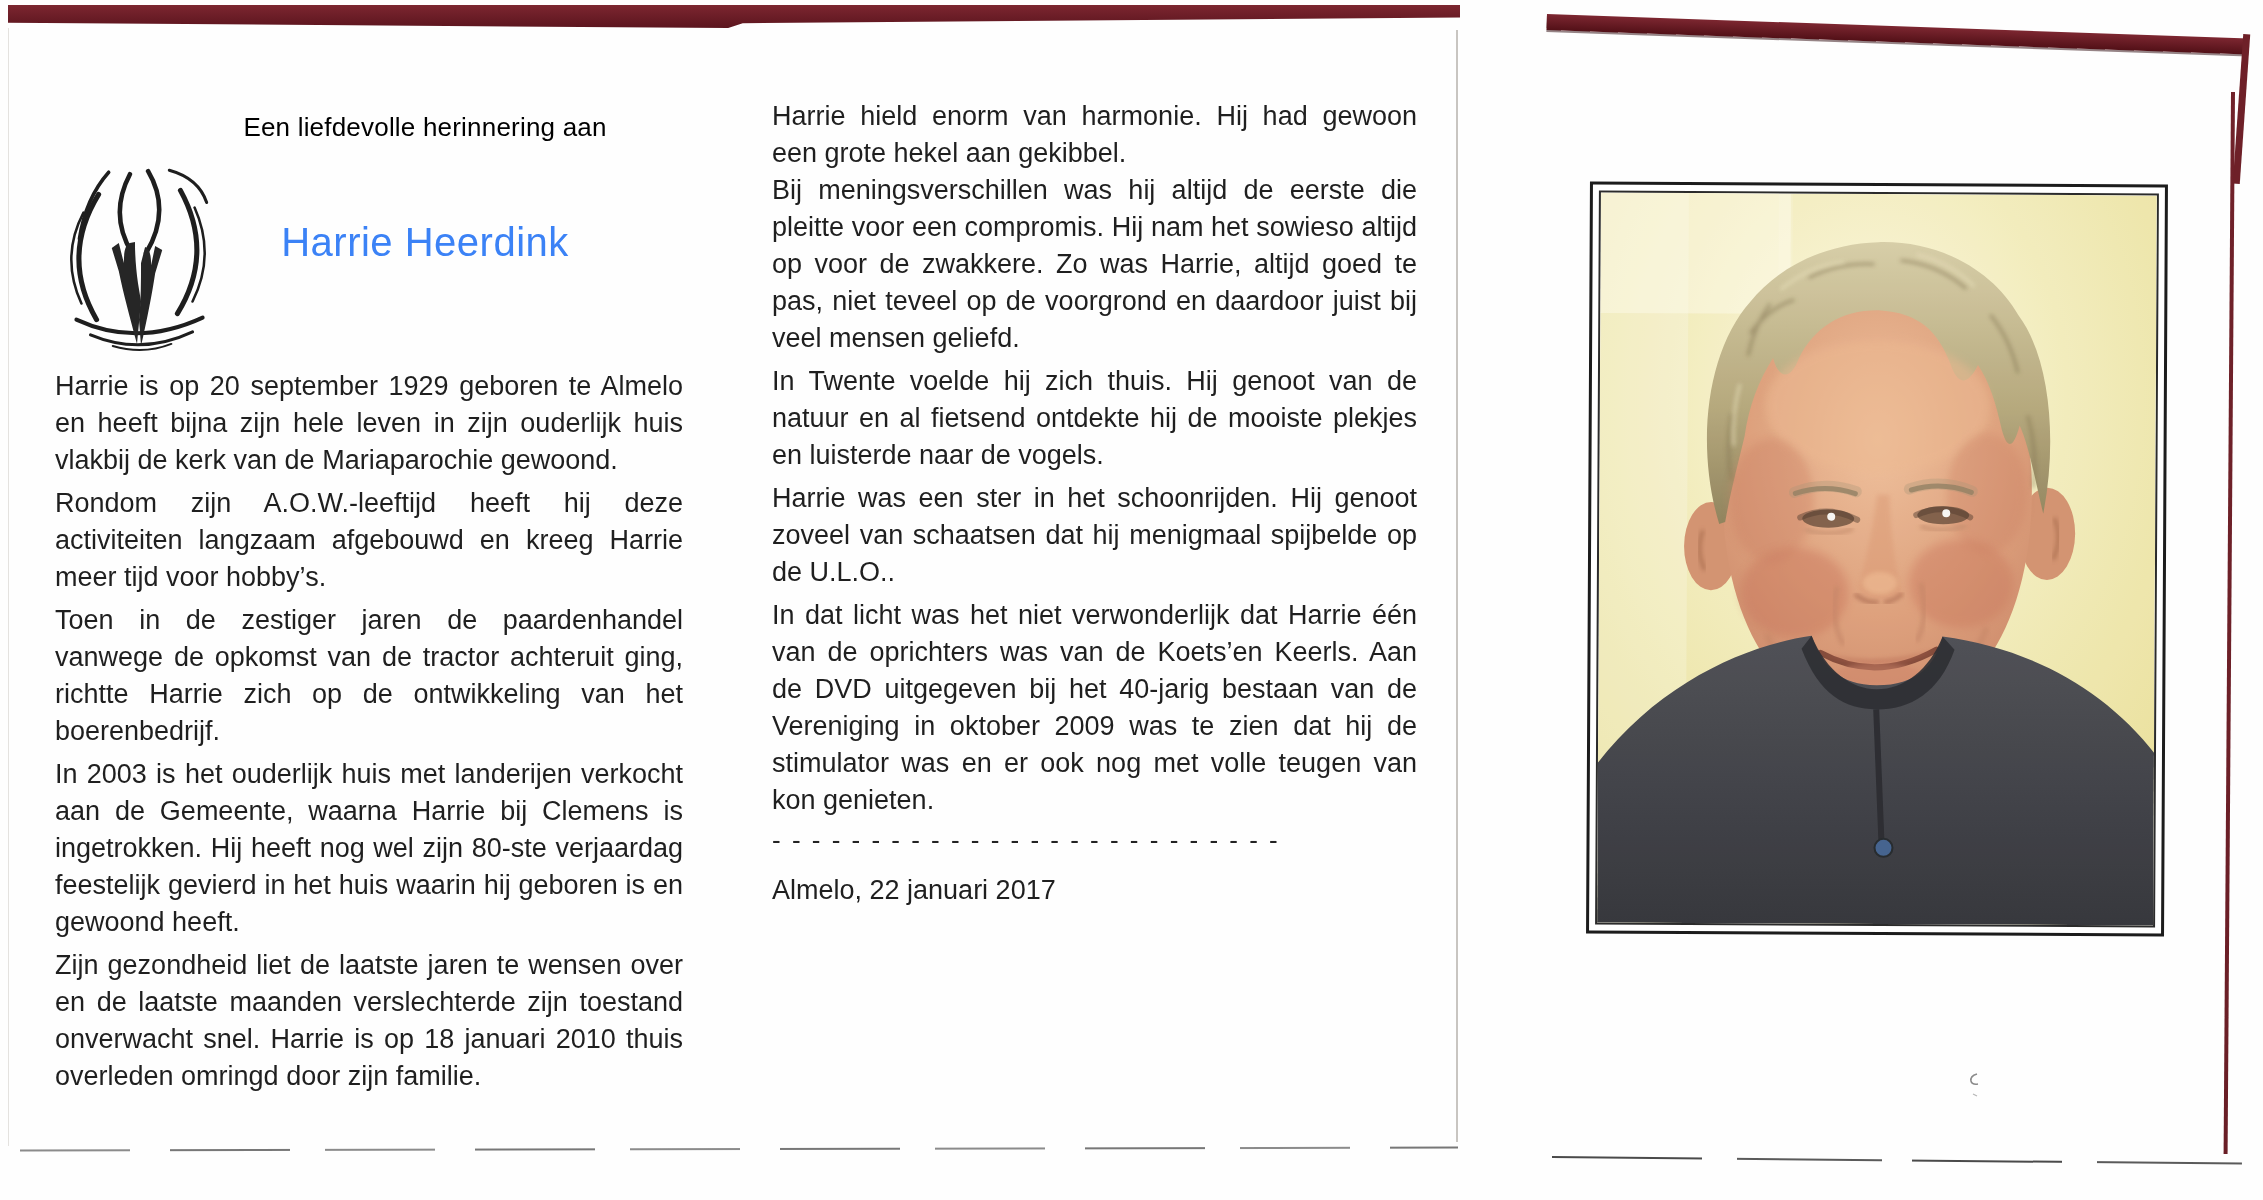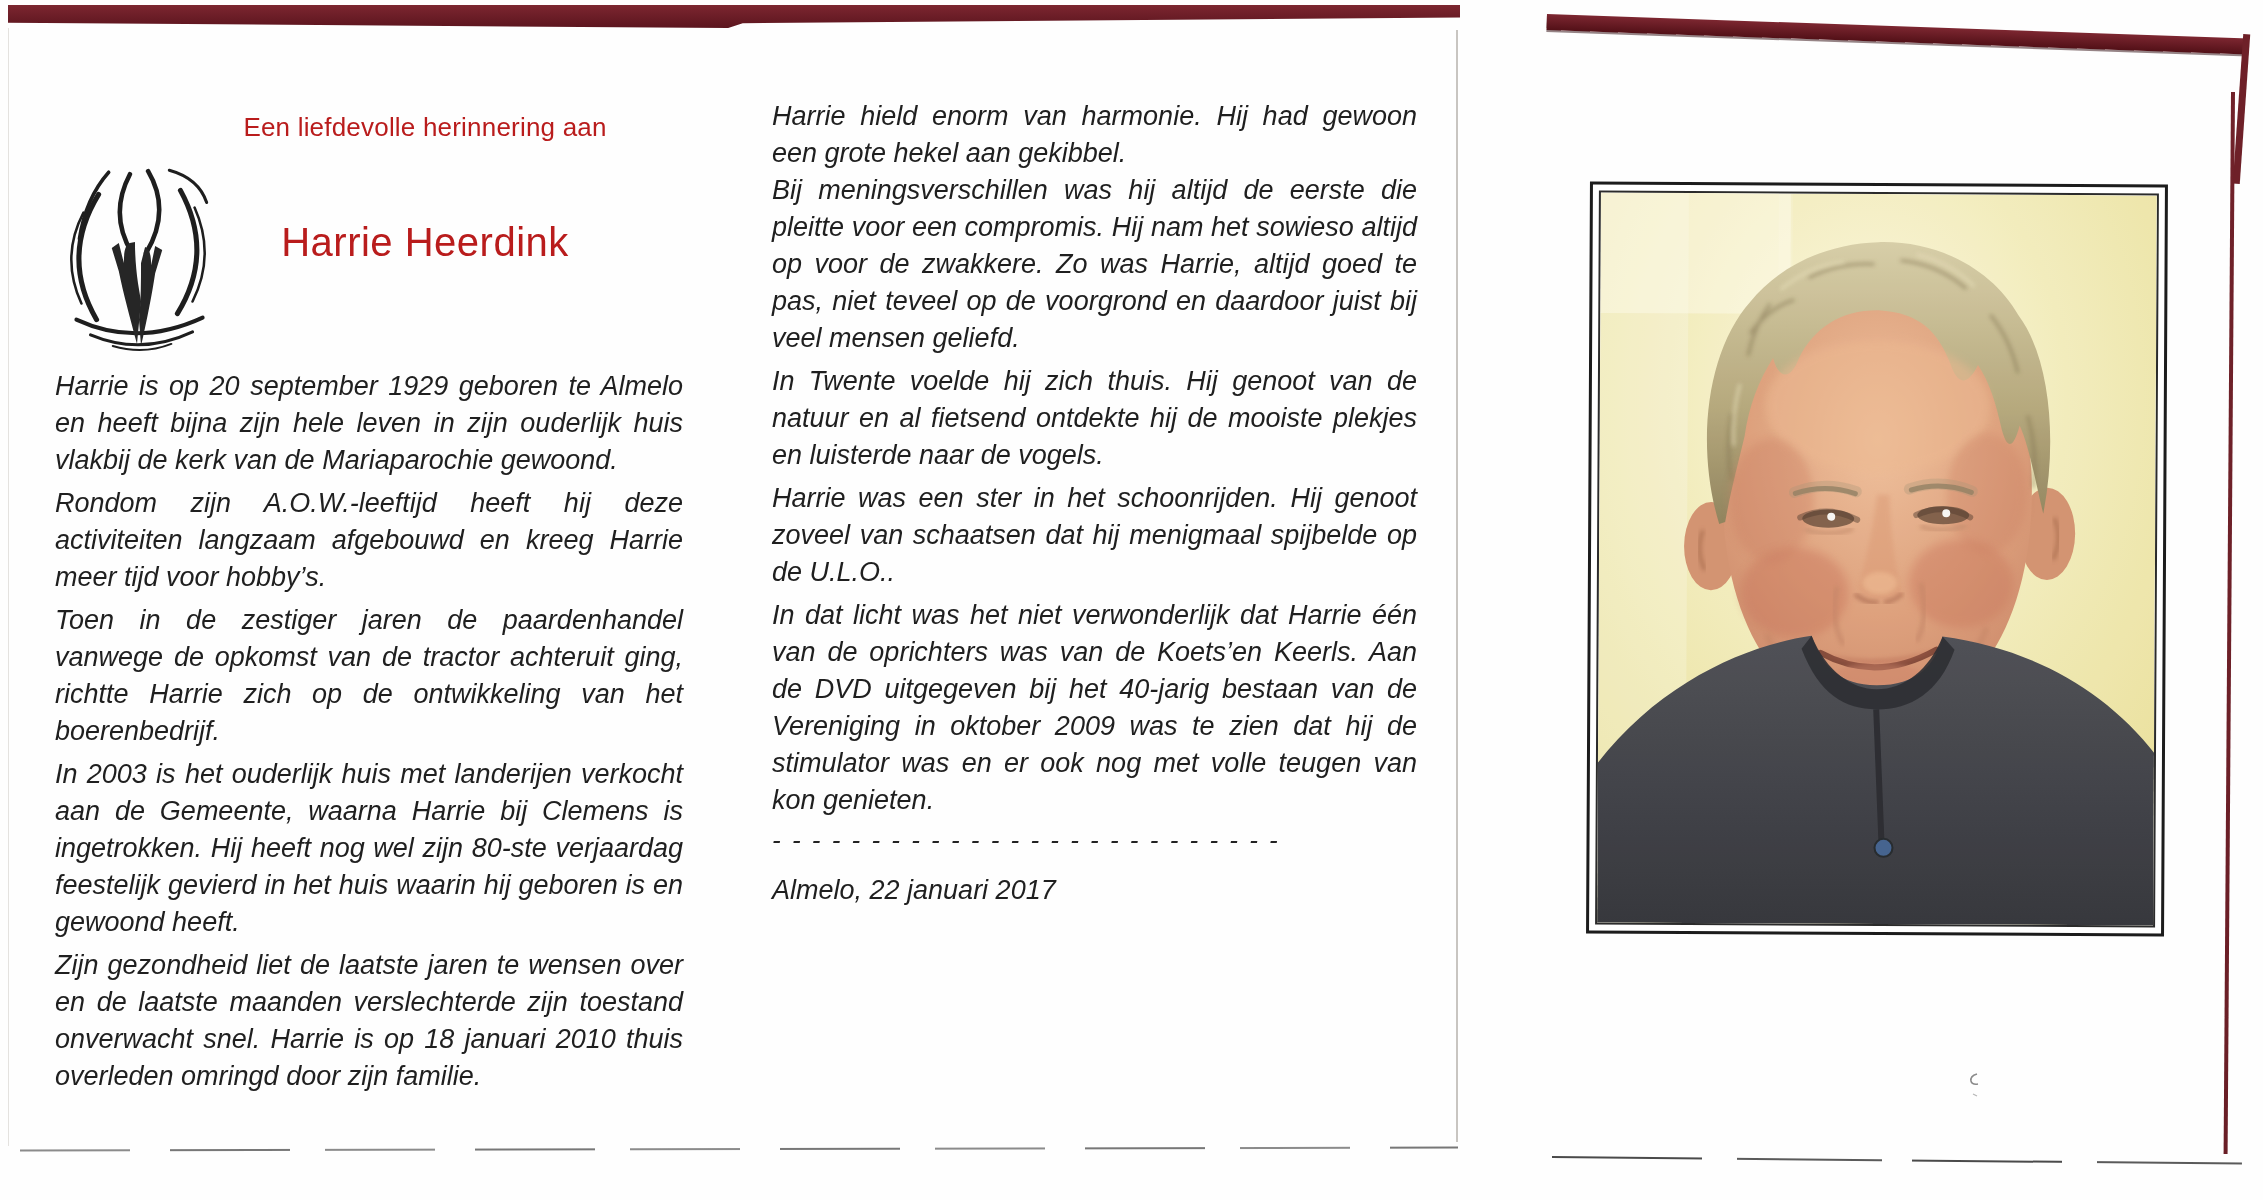--- a/index.html
+++ b/index.html
@@ -10,26 +10,26 @@
   .spread-top-band{position:absolute;left:8px;top:5px;width:1452px;height:24px;
     background:linear-gradient(#7c2630,#5a141d);
     clip-path:polygon(0 0,100% 0,100% 52%,50.6% 76%,49.6% 96%,0 74%);}
   .spread-left-edge{position:absolute;left:8px;top:28px;width:1px;height:1118px;background:#e4e2df;}
   .spread-right-edge{position:absolute;left:1456px;top:30px;width:2px;height:1112px;background:#c8c5c1;}
   .spread-bottom-edge{position:absolute;left:20px;top:1148px;width:1438px;height:2px;
     background:repeating-linear-gradient(90deg,#8b8b8b 0 110px,transparent 110px 150px,#777 150px 270px,transparent 270px 305px);
     transform:rotate(-0.12deg);}
 
   .head-center{position:absolute;left:160px;top:112px;width:530px;text-align:center;
-    font-size:26px;letter-spacing:.2px;color:#b91c1c;}
+    font-size:26px;letter-spacing:.2px;color:#000000;}
   .memorial-title{position:absolute;left:160px;top:220px;width:530px;text-align:center;
-    font-size:40px;color:#b91c1c;letter-spacing:.5px;}
+    font-size:40px;color:#3b82f6;letter-spacing:.5px;}
   .emblem{position:absolute;left:52px;top:150px;width:172px;height:202px;}
 
-  .col{position:absolute;font-style:italic;}
+  .col{position:absolute;}
   .col1{left:55px;top:368px;width:628px;}
   .col2{left:772px;top:98px;width:645px;}
   .col p{font-size:27px;line-height:37px;text-align:justify;margin:0 0 6px;color:#1f1f1f;}
   .col p.tight{margin-bottom:0;}
   .separator{font-size:26px;letter-spacing:2px;white-space:nowrap;margin:6px 0 8px;color:#222;}
   .ack{font-size:27px;line-height:37px;text-align:justify;margin:0 0 8px;}
   .signature{font-size:27px;line-height:37px;text-align:right;padding-right:10px;margin:6px 0 0;}
   .dateline{font-size:27px;line-height:37px;margin:16px 0 0;}
 
   

